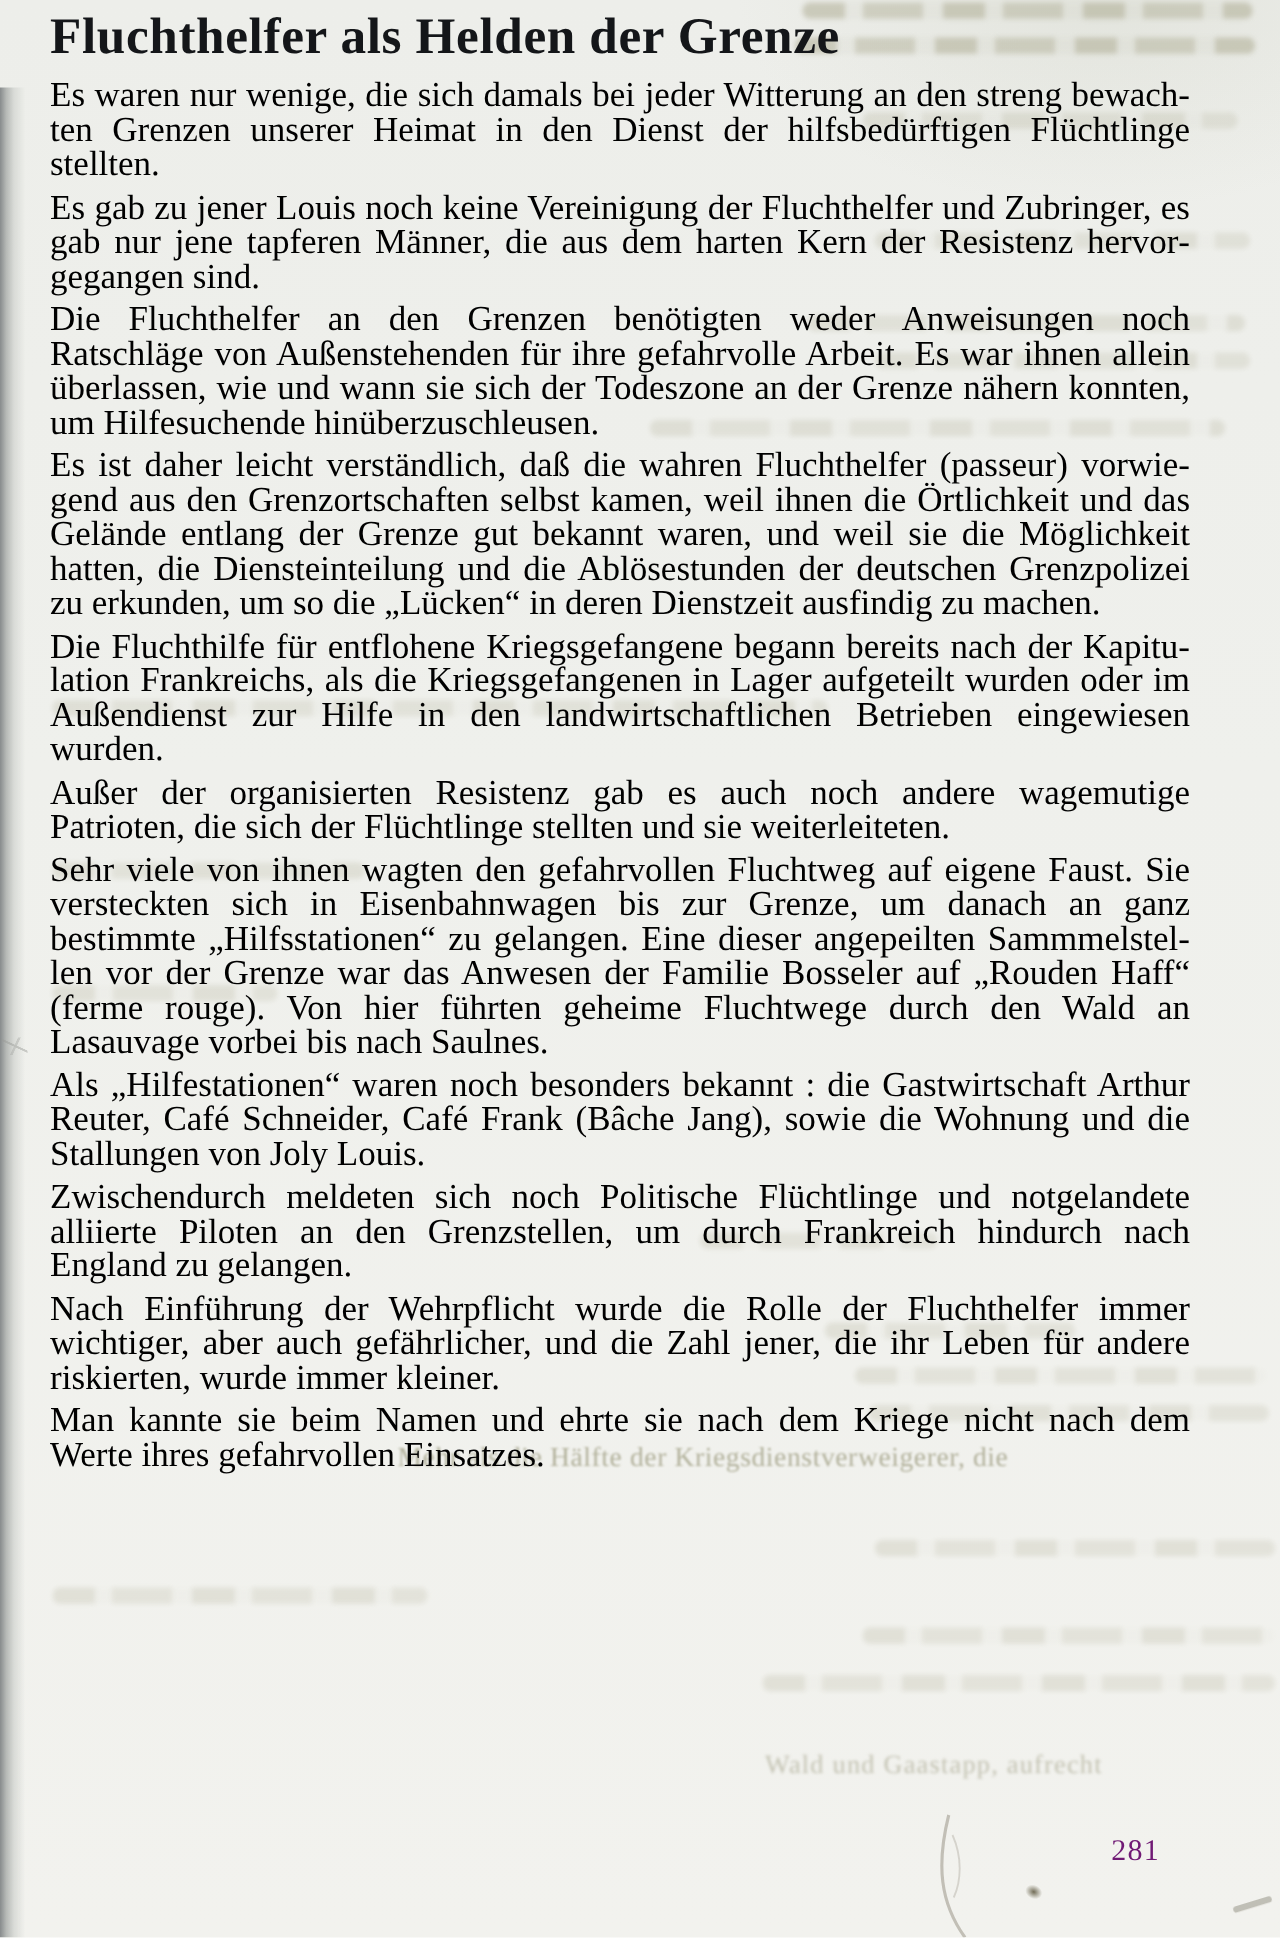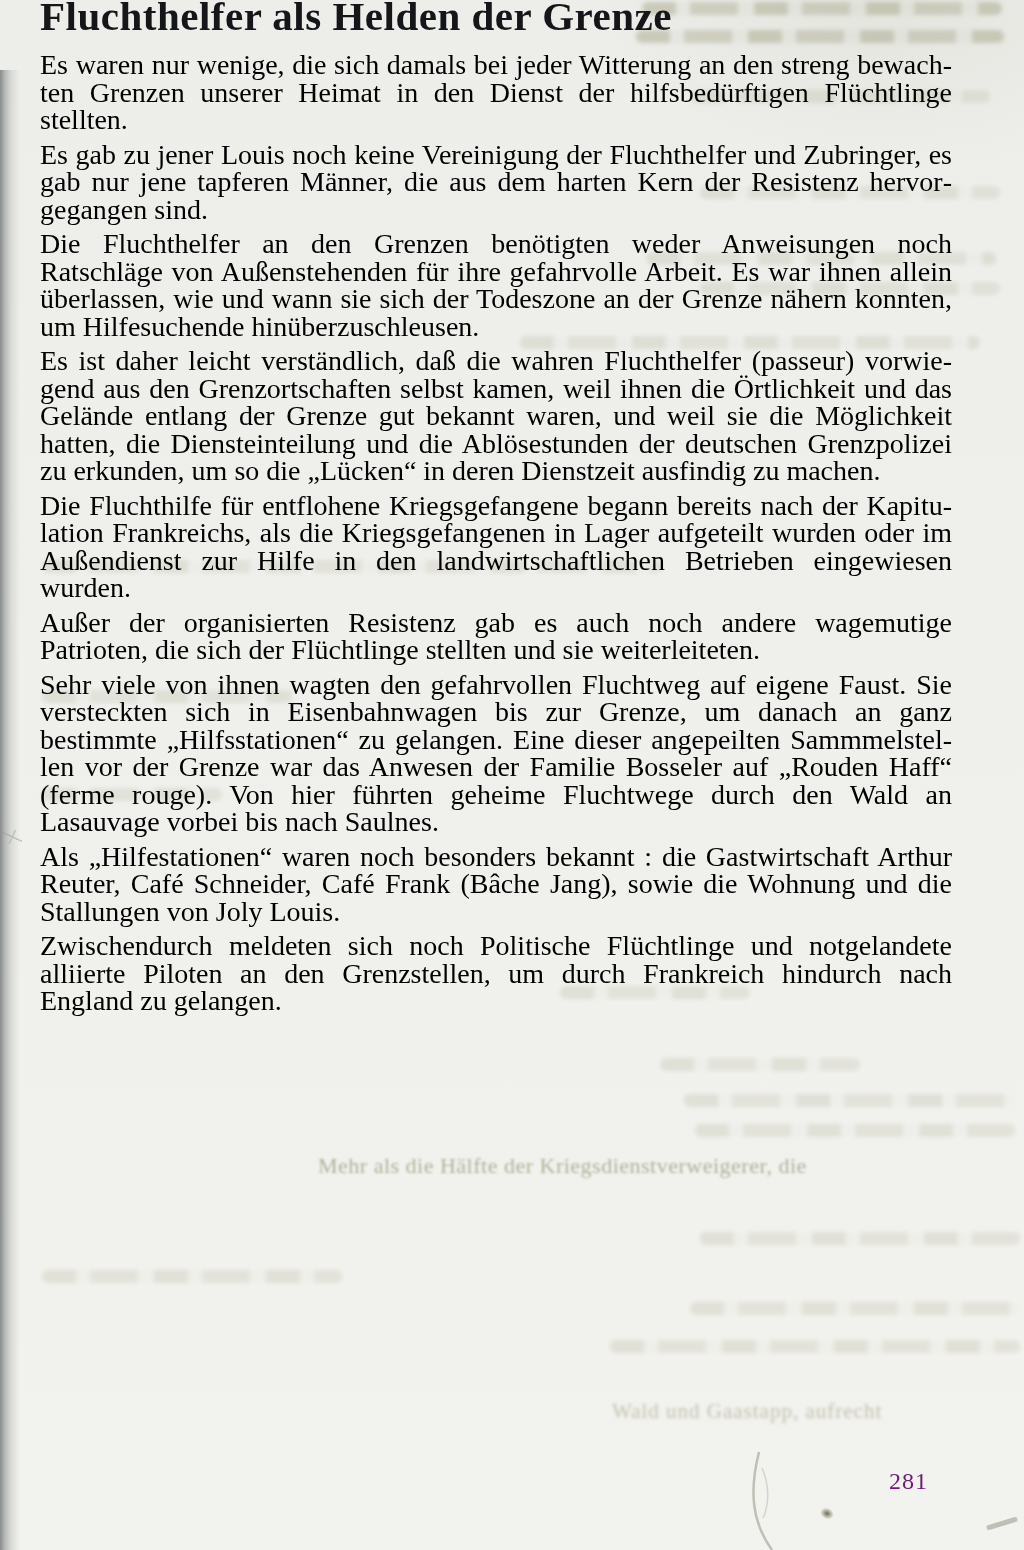--- a/index.html
+++ b/index.html
@@ -13,21 +13,21 @@
     position:absolute;left:0;top:70px;width:20px;height:1480px;
     background:linear-gradient(90deg,#878b8c 0px,#b6b9b6 5px,#d8dad6 11px,rgba(238,240,236,0) 20px);
     filter:blur(.5px);
   }
   
   .tone-wash{
     position:absolute;right:0;top:0;width:560px;height:360px;
     background:radial-gradient(420px 240px at 75% 0%,rgba(203,206,192,.30),rgba(203,206,192,0) 70%);
   }
   .content{
-    position:absolute;left:40px;top:0;width:912px;color:#232528;
+    position:absolute;left:40px;top:12px;width:912px;color:#232528;
   }
   h1{
     margin:-7px 0 12px 0;
     font-size:41px;line-height:46px;font-weight:bold;letter-spacing:.5px;
     color:#141619;
   }
   p{
     margin:0 0 7px 0;
     font-size:28px;line-height:27.5px;
     text-align:justify;
@@ -107,20 +107,22 @@
   <h1>Fluchthelfer als Helden der Grenze</h1>
   <p>Es waren nur wenige, die sich damals bei jeder Witterung an den streng bewach­ten Grenzen unserer Heimat in den Dienst der hilfsbedürftigen Flüchtlinge stellten.</p>
   <p>Es gab zu jener Louis noch keine Vereinigung der Fluchthelfer und Zubringer, es gab nur jene tapferen Männer, die aus dem harten Kern der Resistenz hervor­gegangen sind.</p>
   <p>Die Fluchthelfer an den Grenzen benötigten weder Anweisungen noch Ratschläge von Außenstehenden für ihre gefahrvolle Arbeit. Es war ihnen allein überlassen, wie und wann sie sich der Todeszone an der Grenze nähern konn­ten, um Hilfesuchende hinüberzuschleusen.</p>
   <p>Es ist daher leicht verständlich, daß die wahren Fluchthelfer (passeur) vorwie­gend aus den Grenzortschaften selbst kamen, weil ihnen die Örtlichkeit und das Gelände entlang der Grenze gut bekannt waren, und weil sie die Möglichkeit hatten, die Diensteinteilung und die Ablösestunden der deutschen Grenzpolizei zu erkunden, um so die „Lücken“ in deren Dienstzeit ausfindig zu machen.</p>
   <p>Die Fluchthilfe für entflohene Kriegsgefangene begann bereits nach der Kapitu­lation Frankreichs, als die Kriegsgefangenen in Lager aufgeteilt wurden oder im Außendienst zur Hilfe in den landwirtschaftlichen Betrieben eingewiesen wurden.</p>
   <p>Außer der organisierten Resistenz gab es auch noch andere wagemutige Patrioten, die sich der Flüchtlinge stellten und sie weiterleiteten.</p>
   <p>Sehr viele von ihnen wagten den gefahrvollen Fluchtweg auf eigene Faust. Sie versteckten sich in Eisenbahnwagen bis zur Grenze, um danach an ganz bestimmte „Hilfsstationen“ zu gelangen. Eine dieser angepeilten Sammmelstel­len vor der Grenze war das Anwesen der Familie Bosseler auf „Rouden Haff“ (ferme rouge). Von hier führten geheime Fluchtwege durch den Wald an Lasauvage vorbei bis nach Saulnes.</p>
   <p>Als „Hilfestationen“ waren noch besonders bekannt : die Gastwirtschaft Arthur Reuter, Café Schneider, Café Frank (Bâche Jang), sowie die Wohnung und die Stallungen von Joly Louis.</p>
   <p>Zwischendurch meldeten sich noch Politische Flüchtlinge und notgelandete alliierte Piloten an den Grenzstellen, um durch Frankreich hindurch nach England zu gelangen.</p>
+  <p>Nach Einführung der Wehrpflicht wurde die Rolle der Fluchthelfer immer wichtiger, aber auch gefährlicher, und die Zahl jener, die ihr Leben für andere riskierten, wurde immer kleiner.</p>
+  <p>Man kannte sie beim Namen und ehrte sie nach dem Kriege nicht nach dem Werte ihres gefahrvollen Einsatzes.</p>
 </div>
 
 <div class="page-number">281</div>
 
 <svg class="pencil-scribble" width="90" height="110" viewBox="0 0 90 110">
   <path d="M24 12 C14 52, 17 82, 37 110" fill="none" stroke="#b5b2a8" stroke-width="2.5" opacity=".8"></path>
   <path d="M27 28 C35 46, 34 65, 28 78" fill="none" stroke="#bdbab0" stroke-width="1.5" opacity=".55"></path>
 </svg>
 <div class="ink-smudge"></div>
 <div class="corner-mark"></div>

